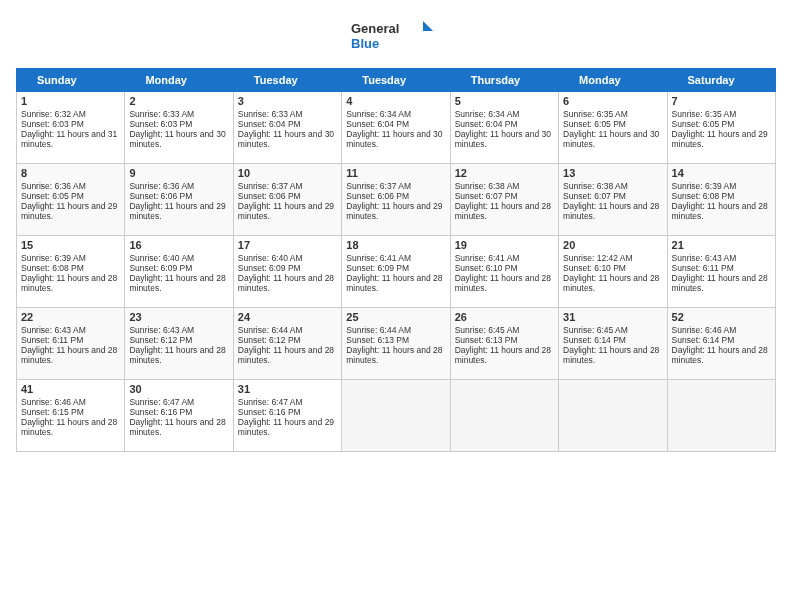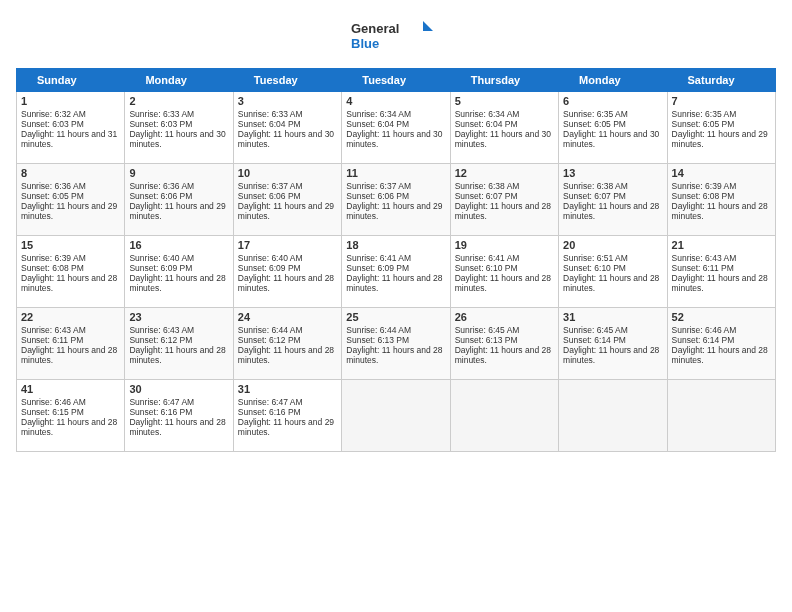--- a/index.html
+++ b/index.html
@@ -122,21 +122,21 @@
           <td><span class="day-num">12</span><span>Sunrise: 6:38 AM</span><br><span>Sunset: 6:07 PM</span><br><span>Daylight: 11 hours and 28 minutes.</span></td>
           <td><span class="day-num">13</span><span>Sunrise: 6:38 AM</span><br><span>Sunset: 6:07 PM</span><br><span>Daylight: 11 hours and 28 minutes.</span></td>
           <td><span class="day-num">14</span><span>Sunrise: 6:39 AM</span><br><span>Sunset: 6:08 PM</span><br><span>Daylight: 11 hours and 28 minutes.</span></td>
         </tr>
         <tr>
           <td><span class="day-num">15</span><span>Sunrise: 6:39 AM</span><br><span>Sunset: 6:08 PM</span><br><span>Daylight: 11 hours and 28 minutes.</span></td>
           <td><span class="day-num">16</span><span>Sunrise: 6:40 AM</span><br><span>Sunset: 6:09 PM</span><br><span>Daylight: 11 hours and 28 minutes.</span></td>
           <td><span class="day-num">17</span><span>Sunrise: 6:40 AM</span><br><span>Sunset: 6:09 PM</span><br><span>Daylight: 11 hours and 28 minutes.</span></td>
           <td><span class="day-num">18</span><span>Sunrise: 6:41 AM</span><br><span>Sunset: 6:09 PM</span><br><span>Daylight: 11 hours and 28 minutes.</span></td>
           <td><span class="day-num">19</span><span>Sunrise: 6:41 AM</span><br><span>Sunset: 6:10 PM</span><br><span>Daylight: 11 hours and 28 minutes.</span></td>
-          <td><span class="day-num">20</span><span>Sunrise: 6:51 AM</span><br><span>Sunset: 6:10 PM</span><br><span>Daylight: 11 hours and 28 minutes.</span></td>
+          <td><span class="day-num">20</span><span>Sunrise: 12:42 AM</span><br><span>Sunset: 6:10 PM</span><br><span>Daylight: 11 hours and 28 minutes.</span></td>
           <td><span class="day-num">21</span><span>Sunrise: 6:43 AM</span><br><span>Sunset: 6:11 PM</span><br><span>Daylight: 11 hours and 28 minutes.</span></td>
         </tr>
         <tr>
           <td><span class="day-num">22</span><span>Sunrise: 6:43 AM</span><br><span>Sunset: 6:11 PM</span><br><span>Daylight: 11 hours and 28 minutes.</span></td>
           <td><span class="day-num">23</span><span>Sunrise: 6:43 AM</span><br><span>Sunset: 6:12 PM</span><br><span>Daylight: 11 hours and 28 minutes.</span></td>
           <td><span class="day-num">24</span><span>Sunrise: 6:44 AM</span><br><span>Sunset: 6:12 PM</span><br><span>Daylight: 11 hours and 28 minutes.</span></td>
           <td><span class="day-num">25</span><span>Sunrise: 6:44 AM</span><br><span>Sunset: 6:13 PM</span><br><span>Daylight: 11 hours and 28 minutes.</span></td>
           <td><span class="day-num">26</span><span>Sunrise: 6:45 AM</span><br><span>Sunset: 6:13 PM</span><br><span>Daylight: 11 hours and 28 minutes.</span></td>
           <td><span class="day-num">31</span><span>Sunrise: 6:45 AM</span><br><span>Sunset: 6:14 PM</span><br><span>Daylight: 11 hours and 28 minutes.</span></td>
           <td><span class="day-num">52</span><span>Sunrise: 6:46 AM</span><br><span>Sunset: 6:14 PM</span><br><span>Daylight: 11 hours and 28 minutes.</span></td>

